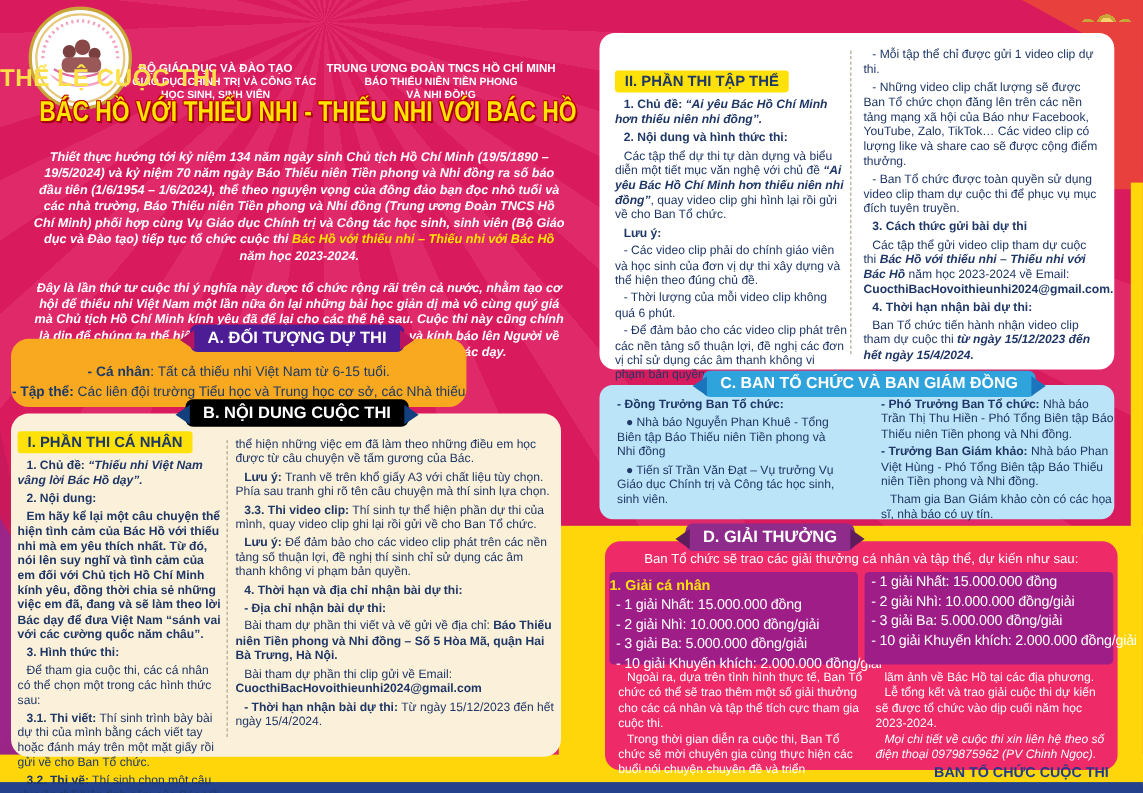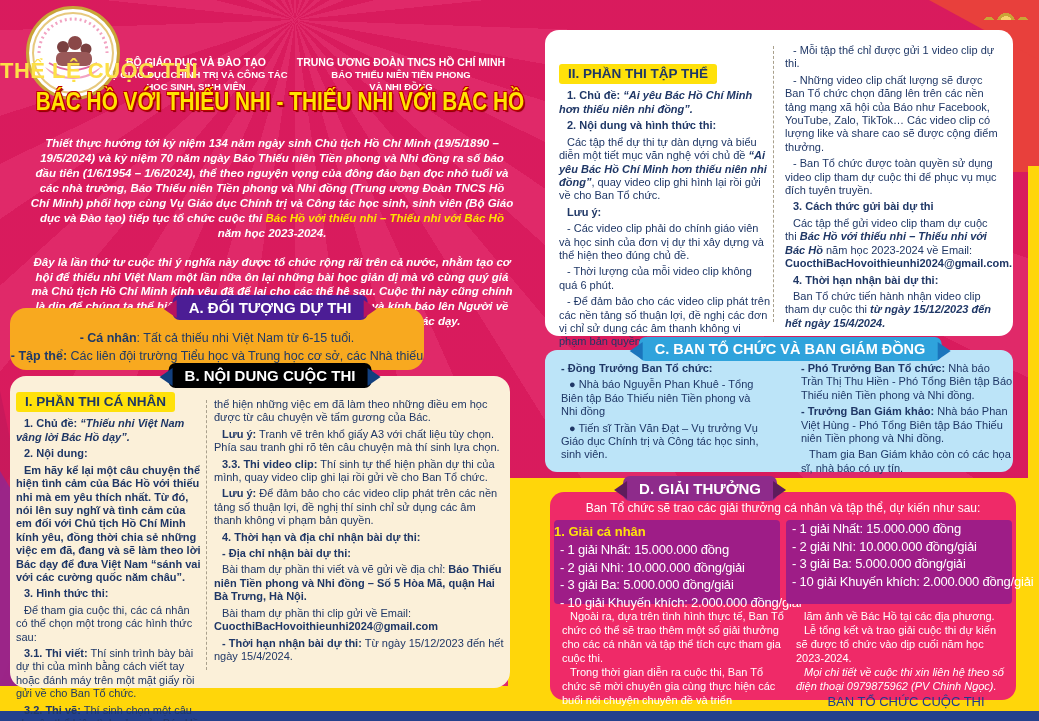--- a/index.html
+++ b/index.html
@@ -92,21 +92,21 @@
   .d-intro{position:absolute;left:0;top:9px;width:100%;text-align:center;font-size:12px;}
   .prize{position:absolute;top:28px;height:84px;background:#9E1D87;border-radius:4px;color:#fff;}
   .prize1{left:4px;width:226px;}
   .prize2{left:236px;width:226px;}
   .prize .ph{text-align:left;color:#FFE10A;font-weight:bold;font-size:13px;margin:4px 0 2px;}
   .prize .pi{font-size:13px;line-height:1.35;padding-left:6px;letter-spacing:-.2px;white-space:nowrap;}
   .d-note{position:absolute;top:118px;font-size:11px;line-height:1.27;}
   .d-note p{margin:0;text-indent:8px;}
   .dn1{left:12px;width:224px;}
   .dn2{left:246px;width:212px;}
-  .d-sign{font-weight:normal;color:#1F3C8C;font-size:13px;text-align:center;margin-top:2px;text-indent:0;}
+  .d-sign{font-weight:bold;color:#1F3C8C;font-size:13px;text-align:right;margin-top:2px;text-indent:0;}
   .it{font-style:italic;}
 </style>
 </head>
 <body>
 
 <div class="poster">
   <div class="rays"></div>
   <div class="wedge2"></div>
   <div class="wedge1"></div>
   <div class="red-tr"></div>

